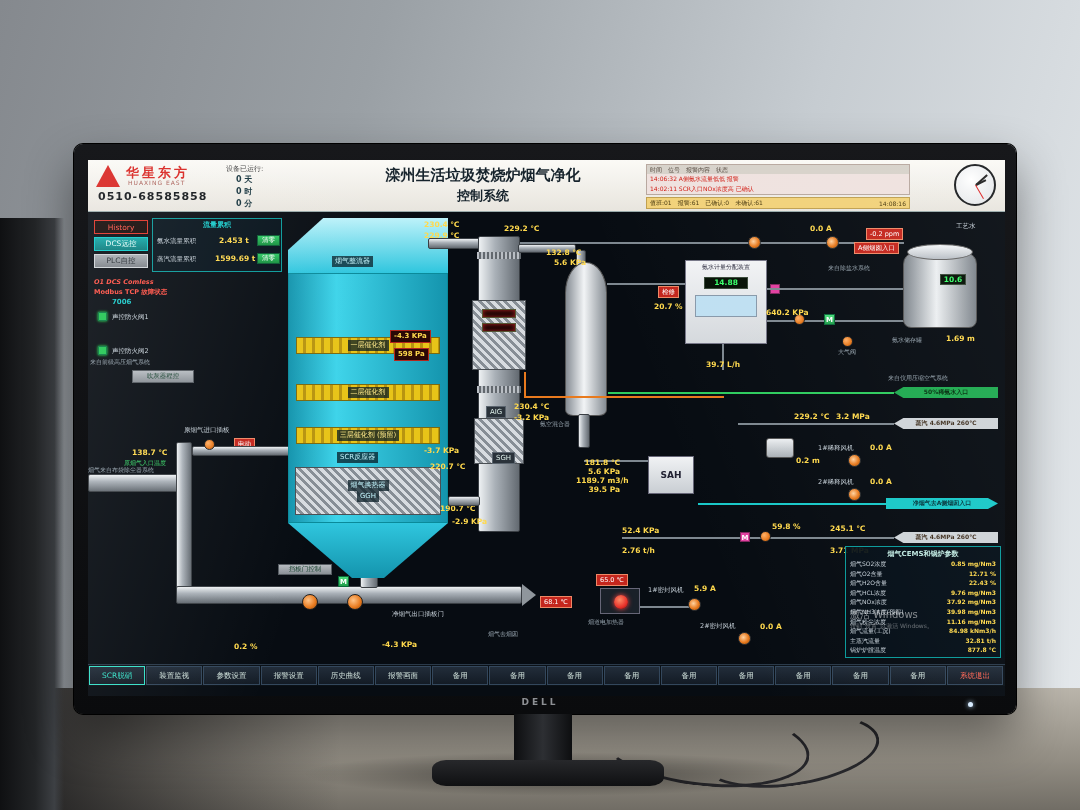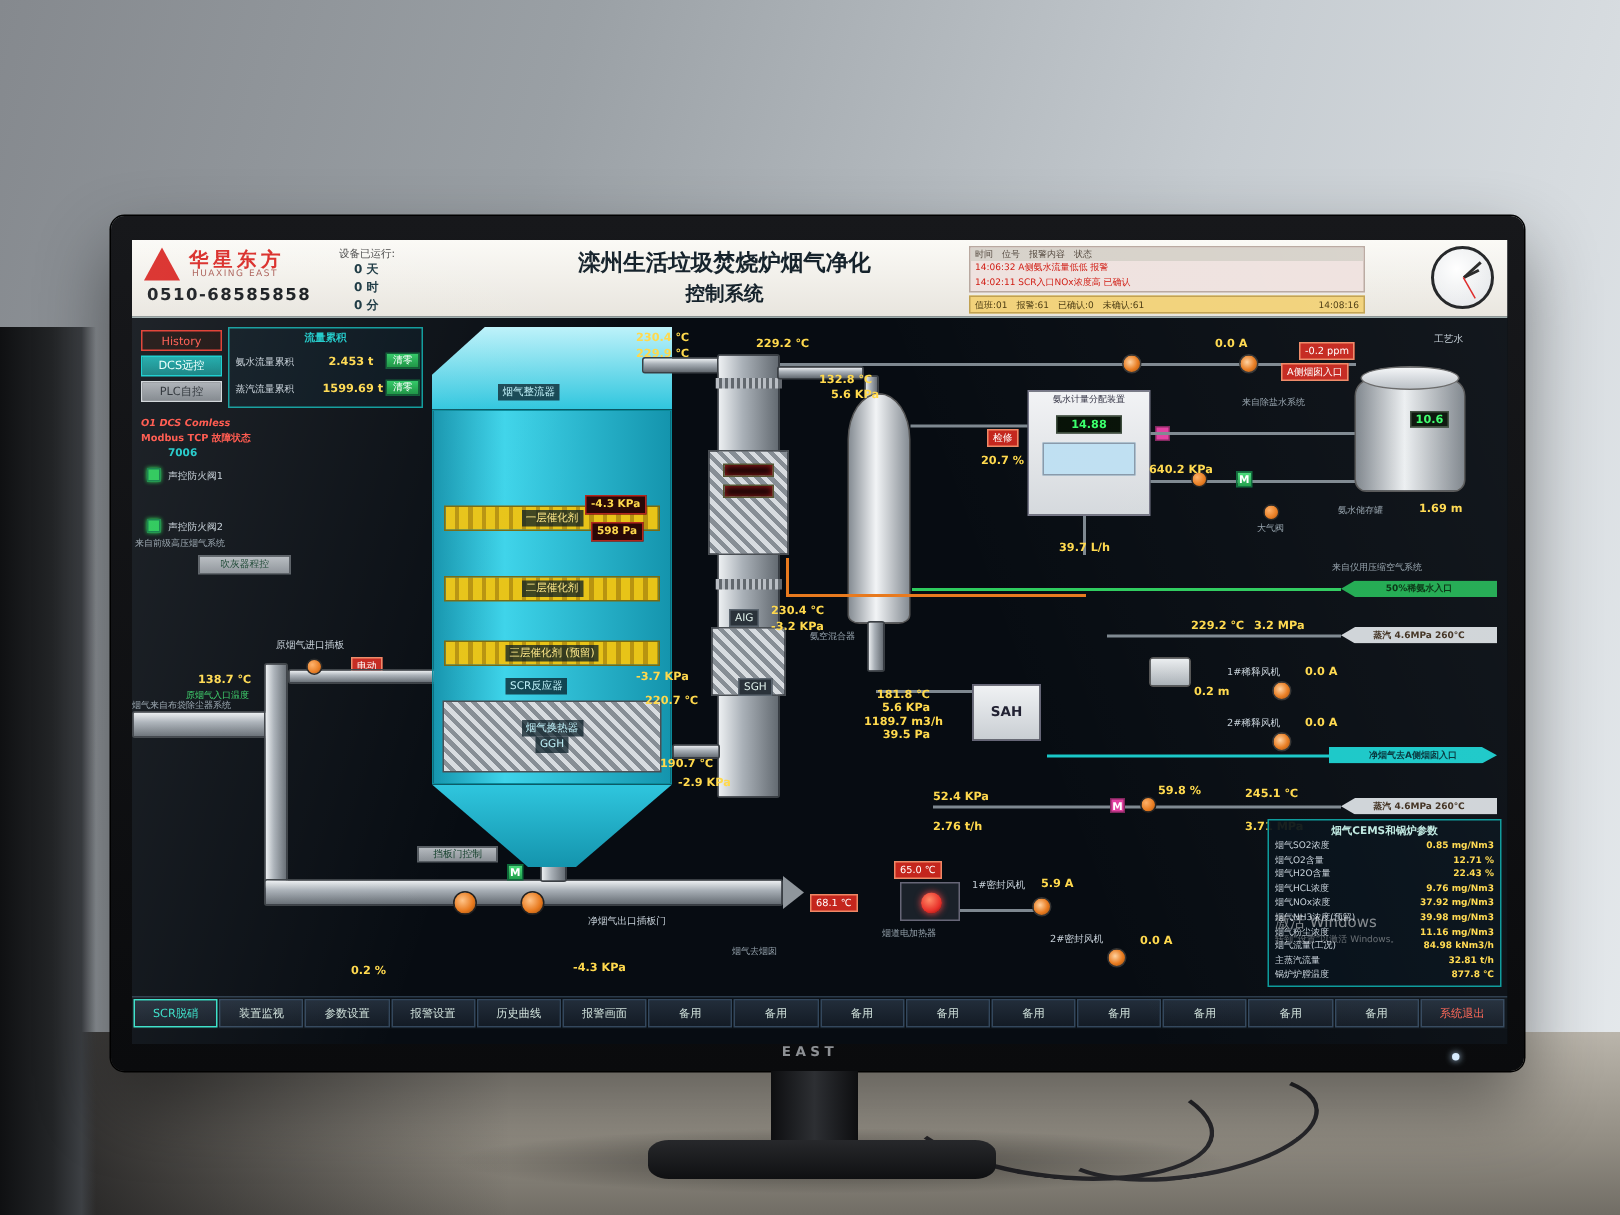--- a/index.html
+++ b/index.html
@@ -91,21 +91,21 @@
   <div class="abs desk"></div>
   <div class="abs deskL"></div>
   <div class="abs lobj"></div>
   <div class="abs cable" style="left:600px;top:706px;width:210px;height:80px;transform:rotate(6deg)"></div>
   <div class="abs cable" style="left:700px;top:716px;width:180px;height:70px;transform:rotate(-8deg)"></div>
   <div class="abs mshadow"></div>
 
   <div class="abs bezel"></div>
   <div class="abs neck"></div>
   <div class="abs mbase"></div>
-  <div class="abs dell">EAST</div>
+  <div class="abs dell">DELL</div>
   <div class="abs led"></div>
 
   <div class="abs screen">
 
     <div class="abs hdr">
       <div class="abs tri" style="left:8px;top:5px"></div>
       <div class="abs" style="left:38px;top:4px;font-size:13px;font-weight:bold;color:#d8231f;letter-spacing:3px">华星东方</div>
       <div class="abs" style="left:40px;top:19px;font-size:6px;color:#a85a52;letter-spacing:1px">HUAXING EAST</div>
       <div class="abs" style="left:10px;top:30px;font-size:11px;font-weight:bold;color:#101418;letter-spacing:1px">0510-68585858</div>
       <div class="abs" style="left:138px;top:4px;font-size:7px;color:#444">设备已运行:</div>

